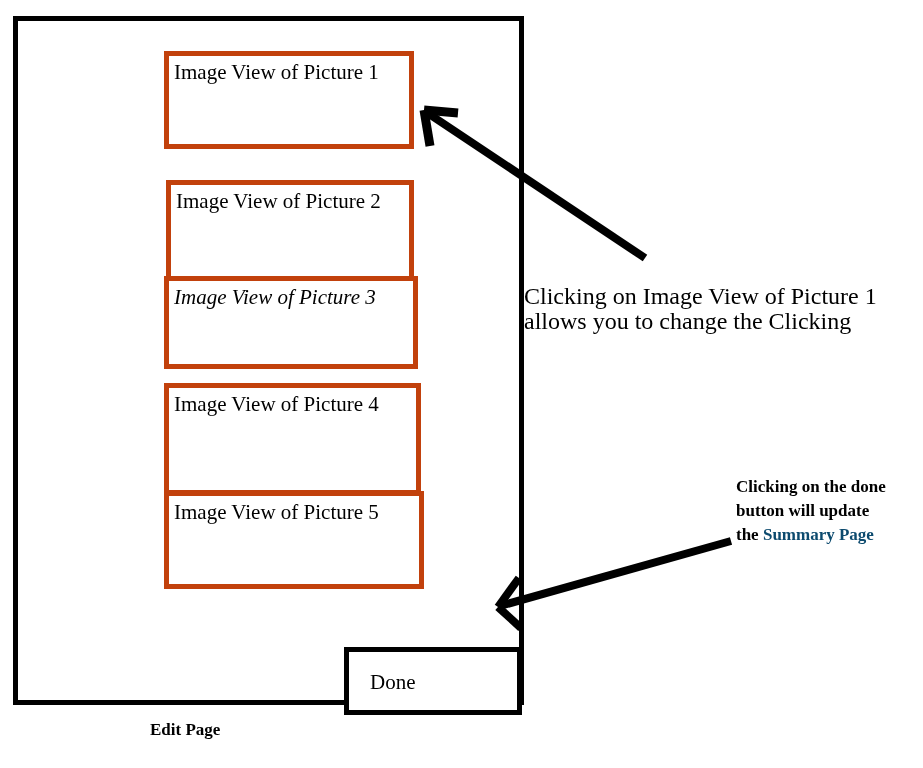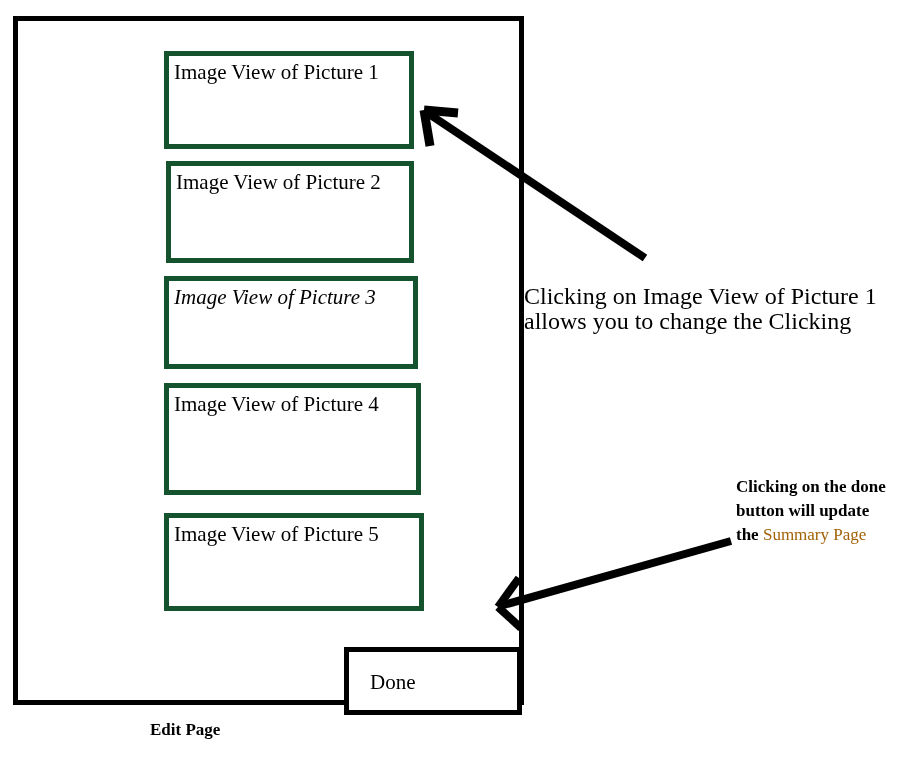--- a/index.html
+++ b/index.html
@@ -28,38 +28,38 @@
     width: 511px;
     height: 689px;
     border: 5px solid #000000;
     box-sizing: border-box;
     background: #ffffff;
   }
 
   
   .image-view-box {
     position: absolute;
-    border: 5px solid #14532d;
+    border: 5px solid #c2410c;
     box-sizing: border-box;
     background: #ffffff;
   }
   .image-view-label {
     display: block;
     padding: 3px 0 0 5px;
     font-size: 21px;
     line-height: 26px;
     white-space: nowrap;
     color: #000000;
   }
 
   #image-view-box-1 { left: 146px; top: 30px;  width: 250px; height: 98px;  }
-  #image-view-box-2 { left: 148px; top: 140px; width: 248px; height: 102px; }
+  #image-view-box-2 { left: 148px; top: 159px; width: 248px; height: 102px; }
   #image-view-box-3 { left: 146px; top: 255px; width: 254px; height: 93px; font-style: italic;  }
   #image-view-box-4 { left: 146px; top: 362px; width: 257px; height: 112px;  }
-  #image-view-box-5 { left: 146px; top: 492px; width: 260px; height: 98px;  }
+  #image-view-box-5 { left: 146px; top: 470px; width: 260px; height: 98px;  }
 
   
   #done-button {
     position: absolute;
     left: 326px;
     top: 626px;
     width: 178px;
     height: 68px;
     border: 5px solid #000000;
     box-sizing: border-box;
@@ -99,21 +99,21 @@
   #annotation-done {
     position: absolute;
     left: 736px;
     top: 475px;
     width: 190px;
     font-size: 17px;
     font-weight: bold;
     line-height: 24px;
   }
   #annotation-done .ann-line { display: block; }
-  #summary-page-link { color: #a16207; font-weight: normal; }
+  #summary-page-link { color: #0c4a6e; font-weight: bold; }
 
   
   #arrow-overlay {
     position: absolute;
     left: 0;
     top: 0;
     width: 923px;
     height: 768px;
     pointer-events: none;
   }

